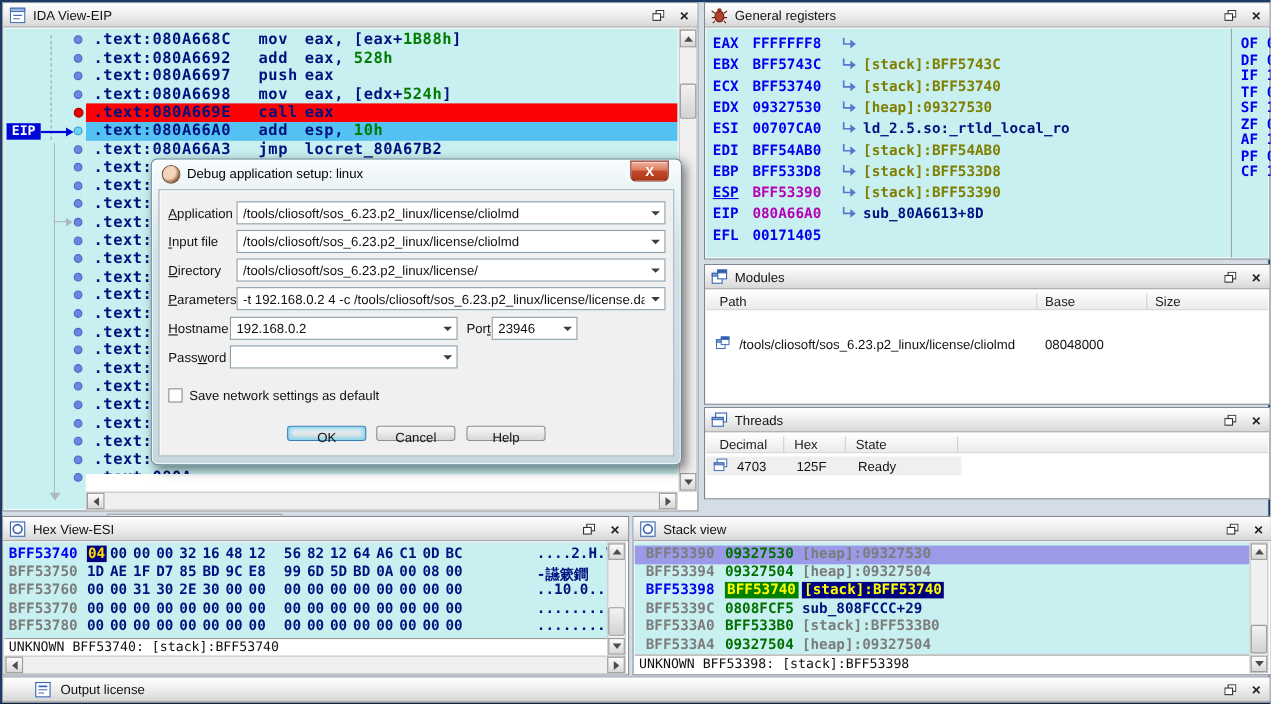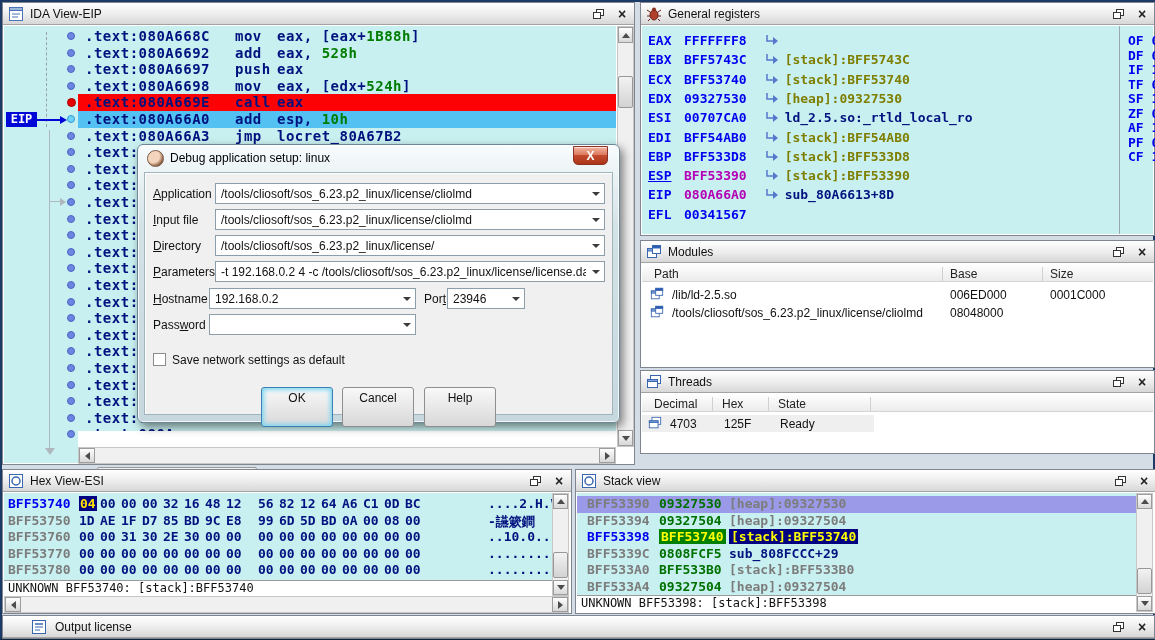--- a/index.html
+++ b/index.html
@@ -99,21 +99,21 @@
                 border:1px solid #9fb4bc; box-shadow:inset 1px 1px 0 #fff; }
   .dlabel { position:absolute; font-size:12px; color:#111; white-space:nowrap; }
   .combo { position:absolute; height:21px; background:#fff; border:1px solid #8b9eaa; }
   .combo .cval { position:absolute; left:5px; top:3px; font-size:12px; color:#111; white-space:nowrap;
                  overflow:hidden; right:18px; }
   .combo .carrow { position:absolute; right:0; top:0; width:17px; height:100%;
                    display:flex; align-items:center; justify-content:center; }
   .combo .carrow i { width:0; height:0; border-top:4px solid #3c3c3c;
                      border-left:4px solid transparent; border-right:4px solid transparent; }
   .chk { position:absolute; width:13px; height:13px; background:#fff; border:1px solid #8b8b8b; }
-  .dbtn { position:absolute; width:72px; height:40px; border:1px solid #8e8e8e; border-radius:3px;
+  .dbtn { position:absolute; width:72px; height:14px; border:1px solid #8e8e8e; border-radius:3px;
           background:linear-gradient(#f8f8f8,#eaeaea 45%,#d8d8d8); font-size:12px; color:#111;
           text-align:center; line-height:20px; }
   .dbtn-focus { border-color:#3c7fb1; box-shadow:inset 0 0 4px 2px #7ed5f2; }
 </style>
 </head>
 <body>
 
 <div class="app">
 
   <div class="panel" style="left:0;top:0;width:633px;height:463px;">
@@ -272,21 +272,21 @@
               <polygon points="8,2 13,6 8,10" fill="#5577cc"></polygon>
             </svg></span><span class="c-olive">[stack]:BFF533D8</span></div>
         <div class="regrow" style="left: 6px; top: 142px;"><span class="rname" style="display: inline-block; width: 36px; text-decoration: underline;">ESP</span><span class="c-magenta">BFF53390</span><span style="display: inline-block; margin: 0px 6px 0px 18px; vertical-align: -1px;"><svg width="14" height="11" viewBox="0 0 14 11">
               <polyline points="2,0 2,6 9,6" fill="none" stroke="#5577cc" stroke-width="1.5"></polyline>
               <polygon points="8,2 13,6 8,10" fill="#5577cc"></polygon>
             </svg></span><span class="c-olive">[stack]:BFF53390</span></div>
         <div class="regrow" style="left: 6px; top: 161px;"><span class="rname" style="display: inline-block; width: 36px;">EIP</span><span class="c-magenta">080A66A0</span><span style="display: inline-block; margin: 0px 6px 0px 18px; vertical-align: -1px;"><svg width="14" height="11" viewBox="0 0 14 11">
               <polyline points="2,0 2,6 9,6" fill="none" stroke="#5577cc" stroke-width="1.5"></polyline>
               <polygon points="8,2 13,6 8,10" fill="#5577cc"></polygon>
             </svg></span><span class="c-navy">sub_80A6613+8D</span></div>
-        <div class="regrow" style="left: 6px; top: 181px;"><span class="rname" style="display: inline-block; width: 36px;">EFL</span><span class="c-blue">00341567</span></div>
+        <div class="regrow" style="left: 6px; top: 181px;"><span class="rname" style="display: inline-block; width: 36px;">EFL</span><span class="c-blue">00171405</span></div>
       </div>
     <div class="flagcol" style="right:1px;top:23px;width:34px;bottom:1px;text-align:right;" id="flags">
         <div class="flagrow" style="left: 8px; top: 7px;">OF 0</div>
         <div class="flagrow" style="left: 8px; top: 22px;">DF 0</div>
         <div class="flagrow" style="left: 8px; top: 36px;">IF 1</div>
         <div class="flagrow" style="left: 8px; top: 51px;">TF 0</div>
         <div class="flagrow" style="left: 8px; top: 65px;">SF 1</div>
         <div class="flagrow" style="left: 8px; top: 80px;">ZF 0</div>
         <div class="flagrow" style="left: 8px; top: 94px;">AF 1</div>
         <div class="flagrow" style="left: 8px; top: 109px;">PF 0</div>
@@ -314,31 +314,20 @@
       </div>
     </div>
     <div class="lhead" style="left:1px;top:23px;right:1px;height:18px;" id="modhead">
         <span style="left: 12px;">Path</span>
         <span style="left: 308px;">Base</span>
         <span style="left: 408px;">Size</span>
         <span class="lsep" style="left: 300px;"></span>
         <span class="lsep" style="left: 400px;"></span>
       </div>
     <div id="modrows"></div>
-  <div class="lrow" style="left: 1px; top: 45px; right: 1px; height: 18px;">
-        <span class="licon" style="left: 8px; top: 1px;"><svg width="14" height="14" viewBox="0 0 16 16">
-            <rect x="1.5" y="4.5" width="9" height="9" fill="#fff" stroke="#3a66b0"></rect>
-            <rect x="1.5" y="4.5" width="9" height="2.5" fill="#7fa6de" stroke="#3a66b0"></rect>
-            <rect x="6.5" y="1.5" width="8" height="8" fill="#fff" stroke="#3a66b0"></rect>
-            <rect x="6.5" y="1.5" width="8" height="2.5" fill="#2b5cb4" stroke="#3a66b0"></rect>
-          </svg></span>
-        <span style="position: absolute; left: 30px; top: 2px;">/lib/ld-2.5.so</span>
-        <span style="position: absolute; left: 308px; top: 2px;">006ED000</span>
-        <span style="position: absolute; left: 408px; top: 2px;">0001C000</span>
-      </div>
       <div class="lrow" style="left: 1px; top: 63px; right: 1px; height: 18px;">
         <span class="licon" style="left: 8px; top: 1px;"><svg width="14" height="14" viewBox="0 0 16 16">
             <rect x="1.5" y="4.5" width="9" height="9" fill="#fff" stroke="#3a66b0"></rect>
             <rect x="1.5" y="4.5" width="9" height="2.5" fill="#7fa6de" stroke="#3a66b0"></rect>
             <rect x="6.5" y="1.5" width="8" height="8" fill="#fff" stroke="#3a66b0"></rect>
             <rect x="6.5" y="1.5" width="8" height="2.5" fill="#2b5cb4" stroke="#3a66b0"></rect>
           </svg></span>
         <span style="position: absolute; left: 30px; top: 2px;">/tools/cliosoft/sos_6.23.p2_linux/license/cliolmd</span>
         <span style="position: absolute; left: 308px; top: 2px;">08048000</span>
         <span style="position: absolute; left: 408px; top: 2px;"></span>

